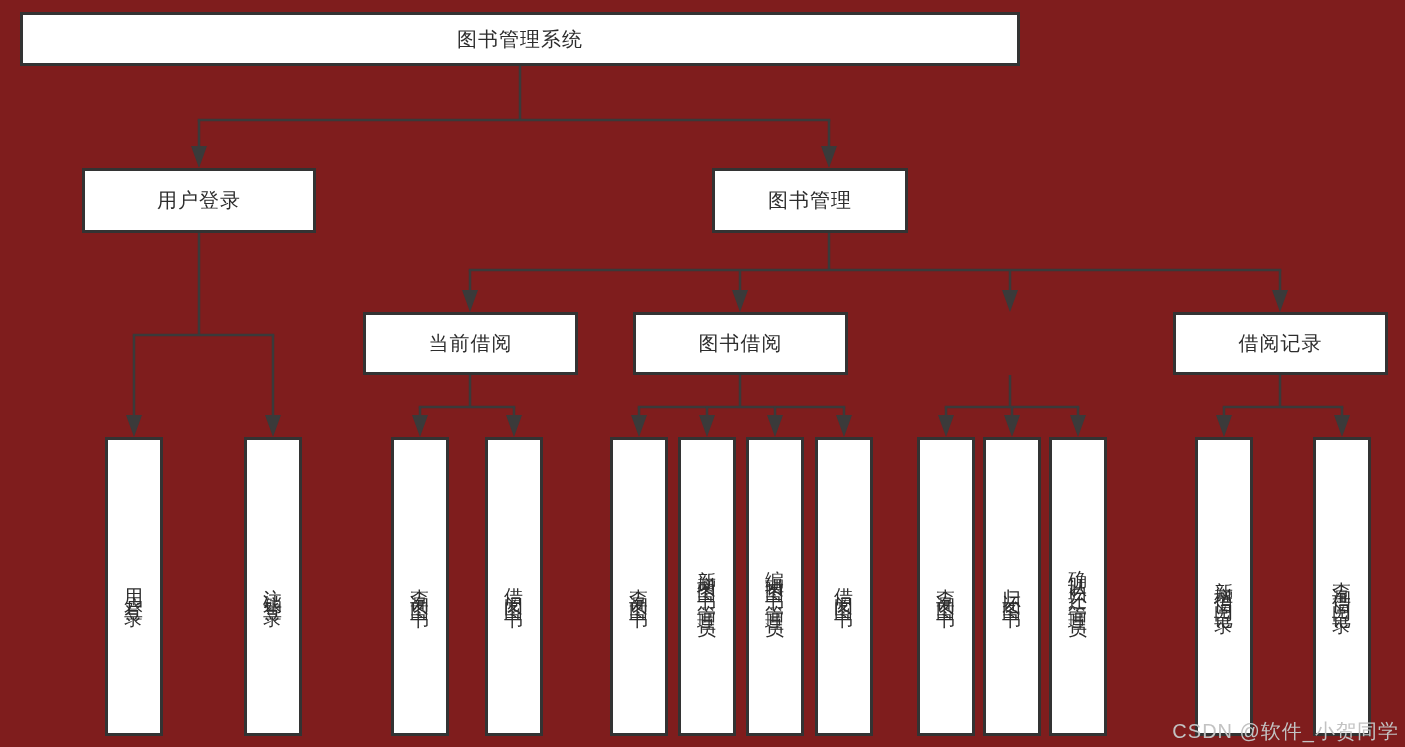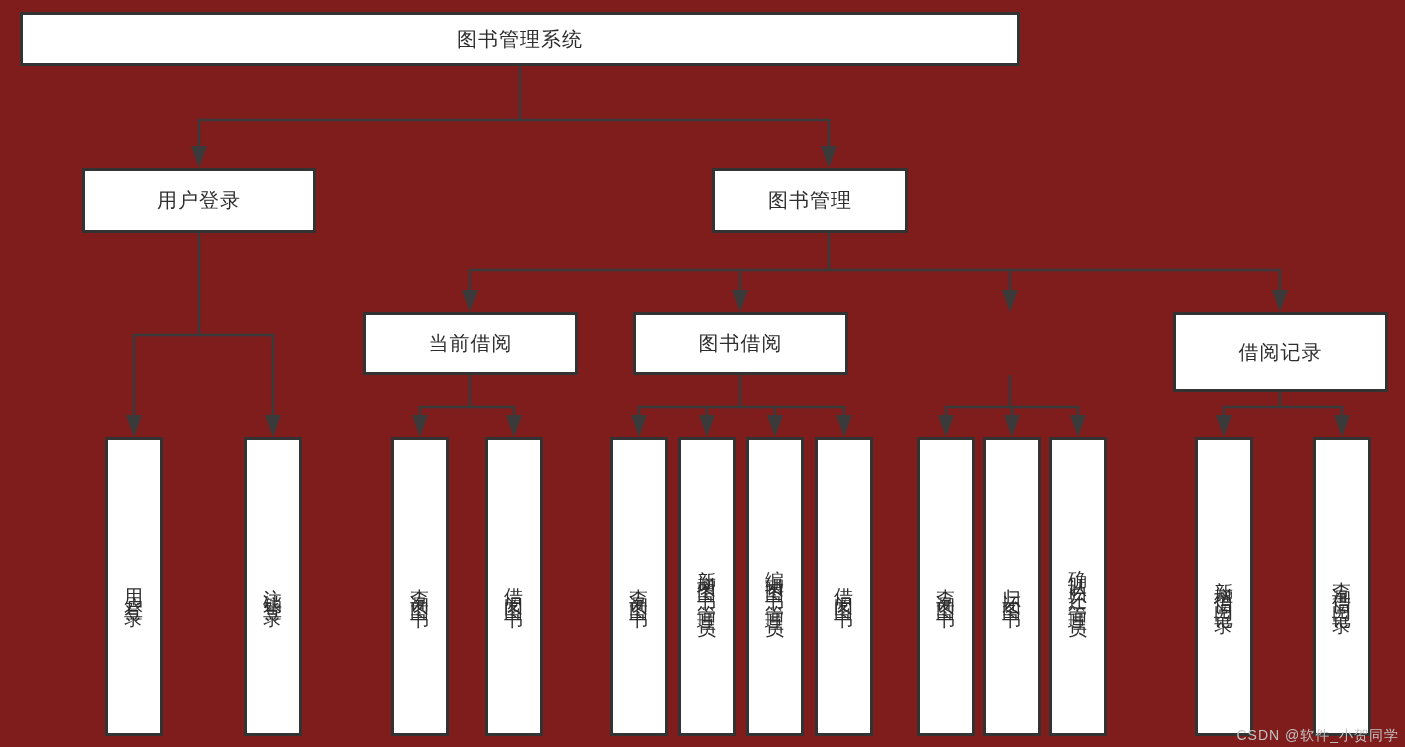--- a/index.html
+++ b/index.html
@@ -43,21 +43,21 @@
     text-orientation: mixed;
     font-size: 19px;
     letter-spacing: 7px;
     line-height: 1;
     color: #2d2d2d;
   }
   .watermark {
     position: absolute;
     right: 6px;
     bottom: 2px;
-    font-size: 14px;
+    font-size: 20px;
     color: #c2c2c2;
     letter-spacing: 1px;
     z-index: 5;
     white-space: nowrap;
   }
 </style>
 </head>
 <body>
 
 <div id="stage">
@@ -138,21 +138,21 @@
   <div class="box h" style="left:712px; top:168px; width:196px; height:65px;">
     <span>图书管理</span>
   </div>
 
   <div class="box h" style="left:363px; top:312px; width:215px; height:63px;">
     <span>当前借阅</span>
   </div>
   <div class="box h" style="left:633px; top:312px; width:215px; height:63px;">
     <span>图书借阅</span>
   </div>
-  <div class="box h" style="left:1173px; top:312px; width:215px; height:80px;">
+  <div class="box h" style="left:1173px; top:312px; width:215px; height:63px;">
     <span>借阅记录</span>
   </div>
 
   <div class="box tall" style="left:105px; top:437px; width:58px; height:299px;">
     <span class="vlabel">用户登录</span>
   </div>
   <div class="box tall" style="left:244px; top:437px; width:58px; height:299px;">
     <span class="vlabel">注销登录</span>
   </div>
 

